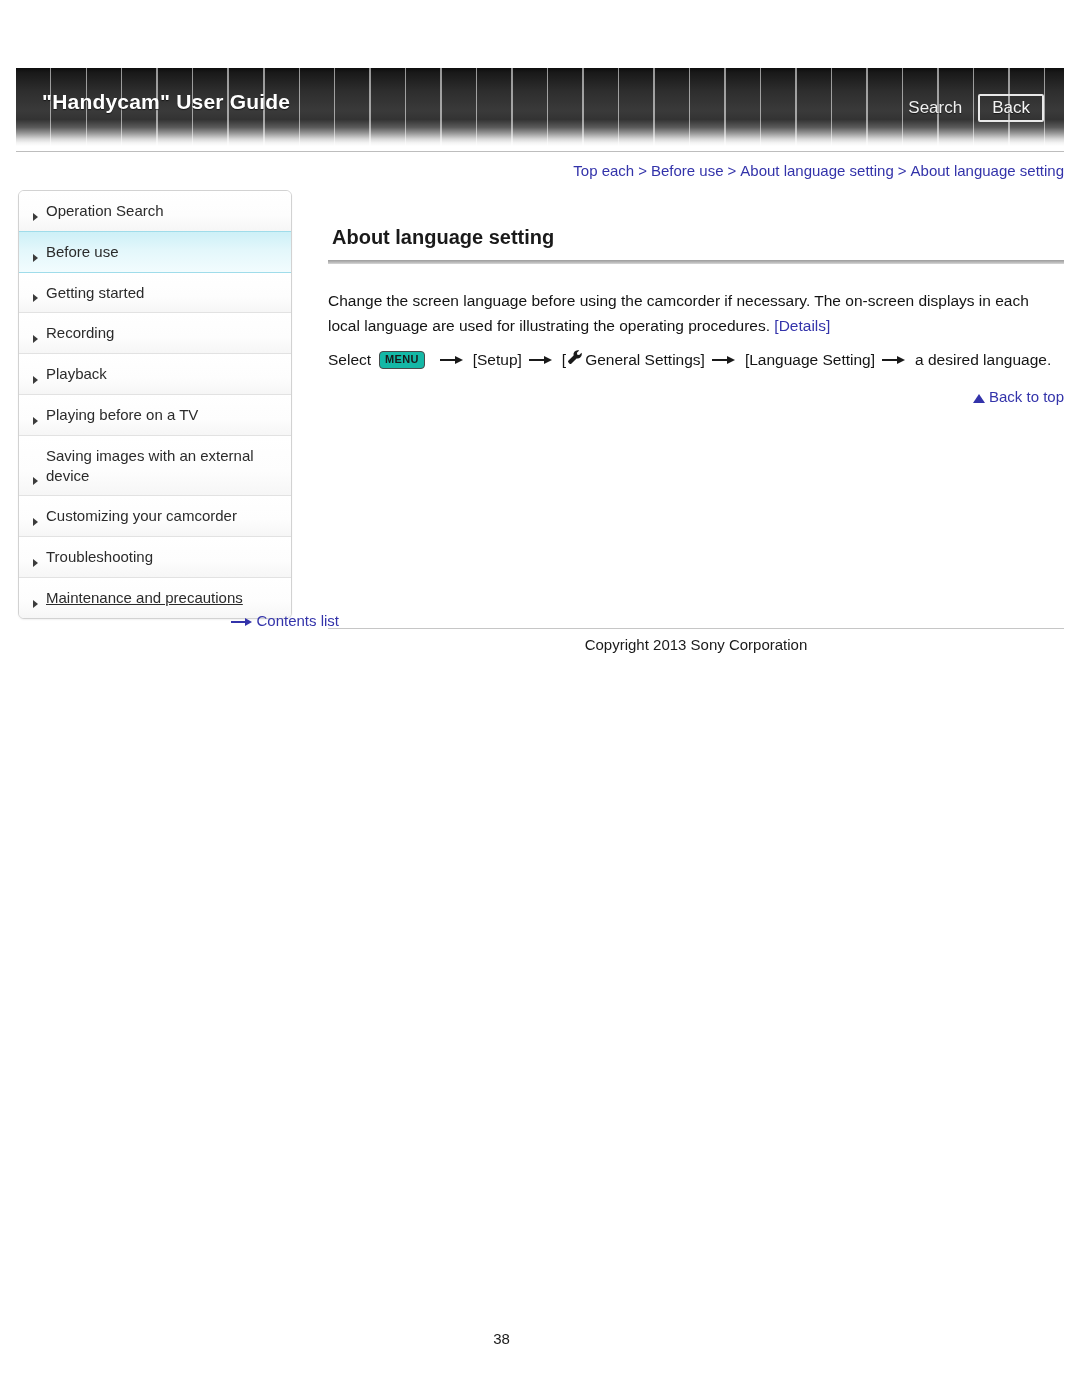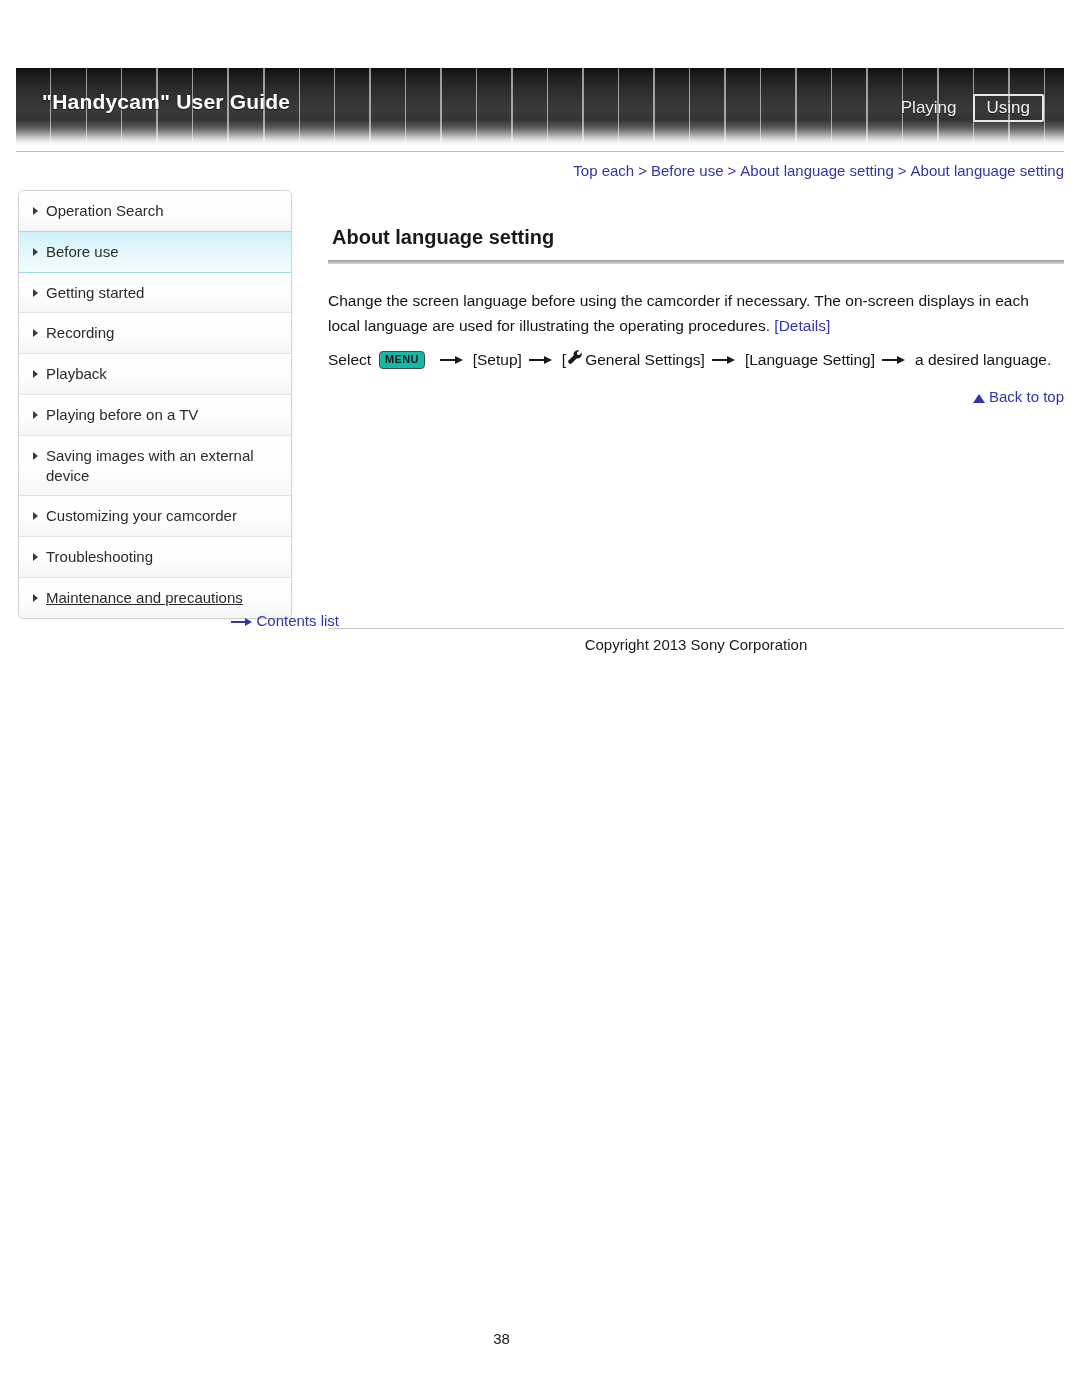--- a/index.html
+++ b/index.html
@@ -111,21 +111,21 @@
     width: 274px;
     background: #ffffff;
     border: 1px solid #d2d2d2;
     border-radius: 6px;
     box-shadow: 0 1px 2px rgba(0,0,0,0.06);
     overflow: hidden;
   }
   .side-item {
     position: relative;
     display: flex;
-    align-items: flex-start;
+    align-items: flex-end;
     gap: 8px;
     padding: 10px 12px 10px 14px;
     font-size: 15px;
     color: #2b2b2b;
     border-bottom: 1px solid #e2e2e2;
     background: linear-gradient(to bottom, #ffffff 0%, #fdfdfd 60%, #f6f6f6 100%);
     cursor: pointer;
     line-height: 1.32;
   }
   .side-item:last-child { border-bottom: none; text-decoration: underline; }
@@ -307,22 +307,22 @@
 </style>
 </head>
 <body>
 
 <div class="page">
 
   <div class="header">
     <div class="header-bg"></div>
     <div class="header-title">"Handycam" User Guide</div>
     <div class="header-actions">
-      <span class="search-link">Playing</span>
-      <span class="print-button">Using</span>
+      <span class="search-link">Search</span>
+      <span class="print-button">Back</span>
     </div>
     <div class="header-underline"></div>
   </div>
 
   <div class="breadcrumb">
     <span class="crumb">Top each</span><span class="sep">&gt;</span><span class="crumb">Before use</span><span class="sep">&gt;</span><span class="crumb">About language setting</span><span class="sep">&gt;</span><span class="current">About language setting</span>
   </div>
 
   <div class="sidebar">
     <div class="side-item">

